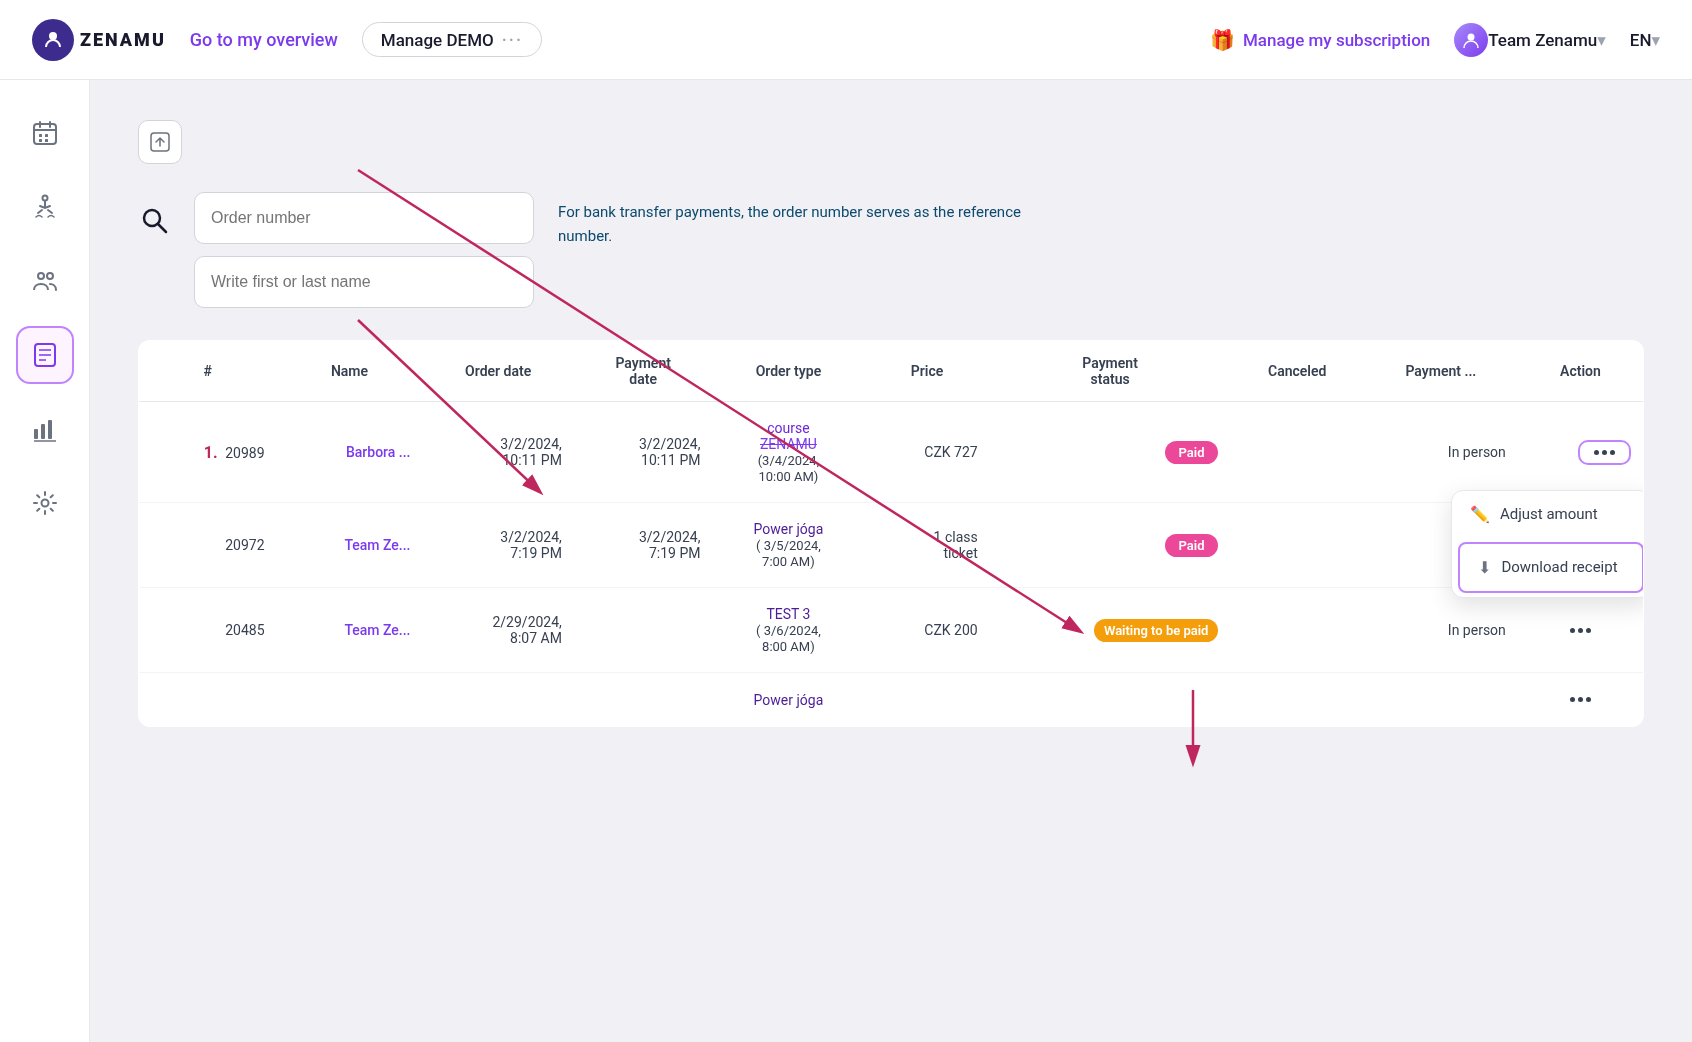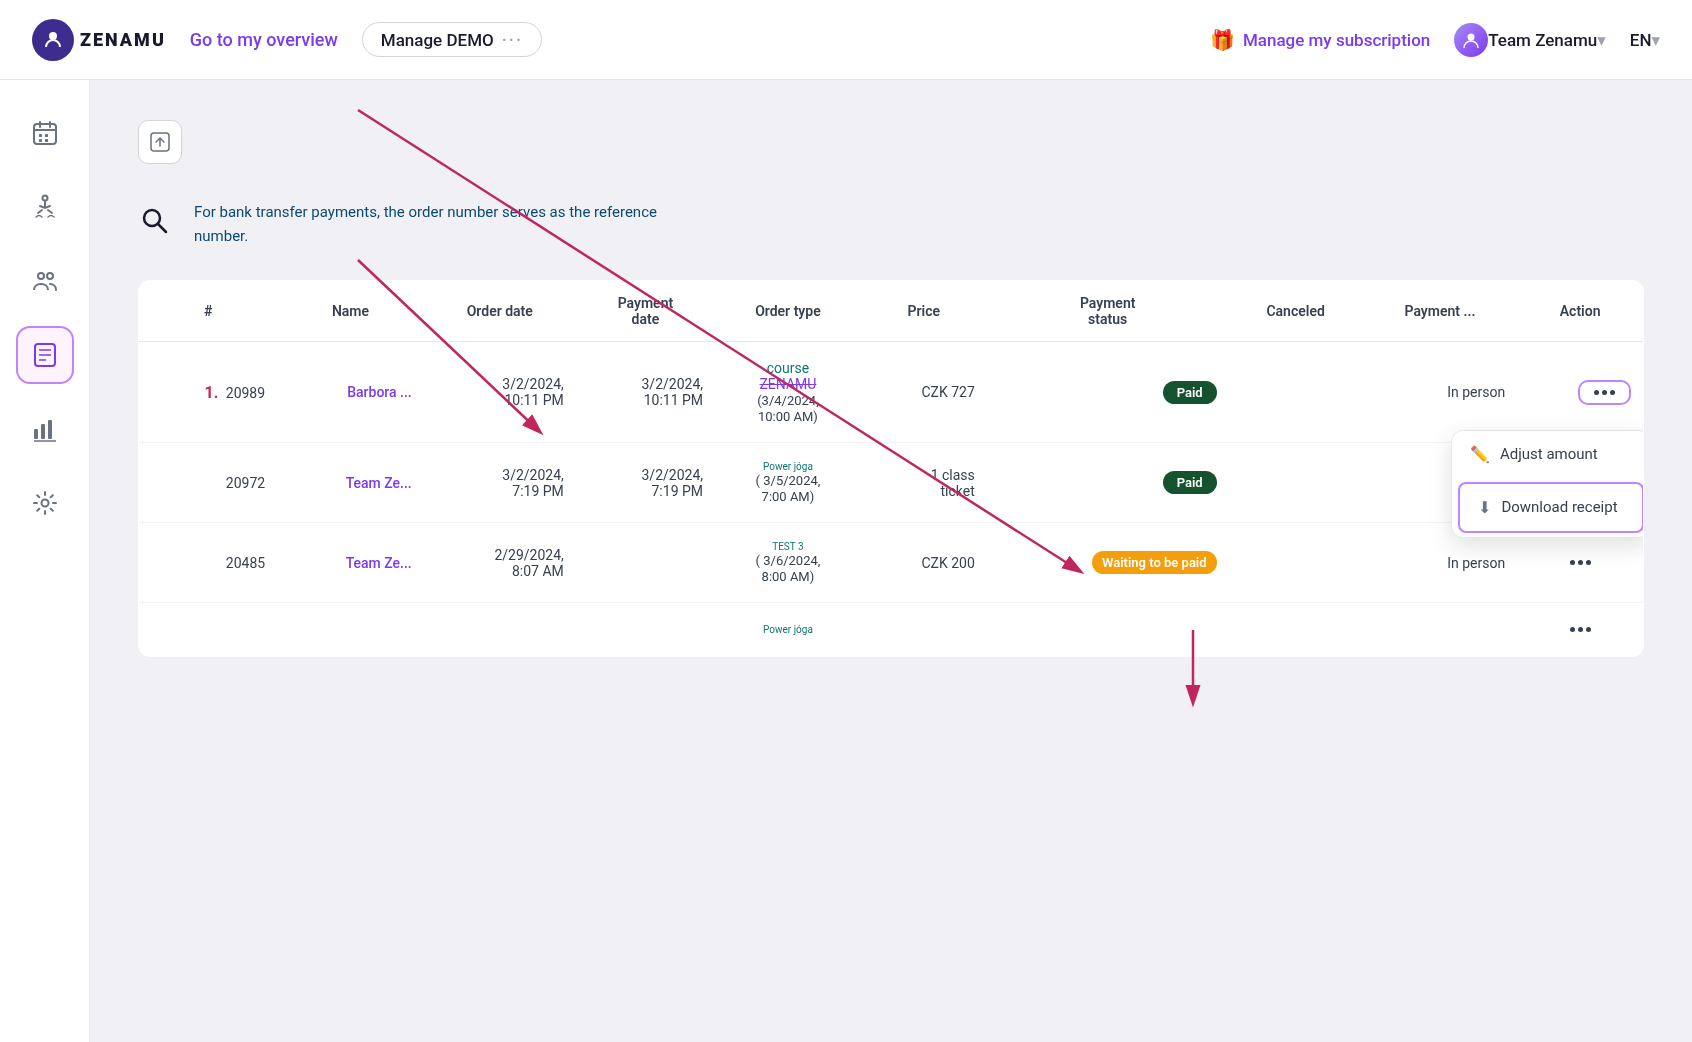--- a/index.html
+++ b/index.html
@@ -224,41 +224,41 @@
     }
     .orders-table tbody td.name-cell {
       color: #7c3aed;
       cursor: pointer;
       font-weight: 500;
     }
     .orders-table tbody td.order-type-cell {
       text-align: center;
     }
     .order-type-title {
-      color: #0f766e;
+      color: #6d28d9;
       font-size: 14px;
     }
     .order-type-link {
       color: #7c3aed;
       text-decoration: line-through;
       font-size: 14px;
       display: block;
     }
     .order-type-link-plain {
-      color: #0f766e;
-      font-size: 10px;
+      color: #4c1d95;
+      font-size: 14px;
       display: block;
     }
     .order-type-date {
       color: #374151;
       font-size: 13px;
     }
 
     .badge-paid {
-      background: #14532d;
+      background: #ec4899;
       color: #fff;
       border-radius: 20px;
       padding: 4px 14px;
       font-size: 13px;
       font-weight: 600;
       display: inline-block;
     }
     .badge-waiting {
       background: #f59e0b;
       color: #fff;
@@ -452,20 +452,24 @@
         </svg>
       </button>
     </div>
 
     <div class="search-area">
       <div class="search-icon-wrap">
         <svg width="32" height="32" viewBox="0 0 32 32" fill="none">
           <circle cx="14" cy="14" r="8" stroke="#1a1a2e" stroke-width="2.5"></circle>
           <line x1="20" y1="20" x2="28" y2="28" stroke="#1a1a2e" stroke-width="2.5" stroke-linecap="round"></line>
         </svg>
+      </div>
+      <div class="search-inputs">
+        <input class="search-input" type="text" placeholder="Order number" style="">
+        <input class="search-input" type="text" placeholder="Write first or last name" style="">
       </div>
       <div class="bank-info">
         For bank transfer payments, the order number serves as the reference<br>number.
       </div>
     </div>
 
     <div style="position:relative;">
       <table class="orders-table">
         <thead>
           <tr>

